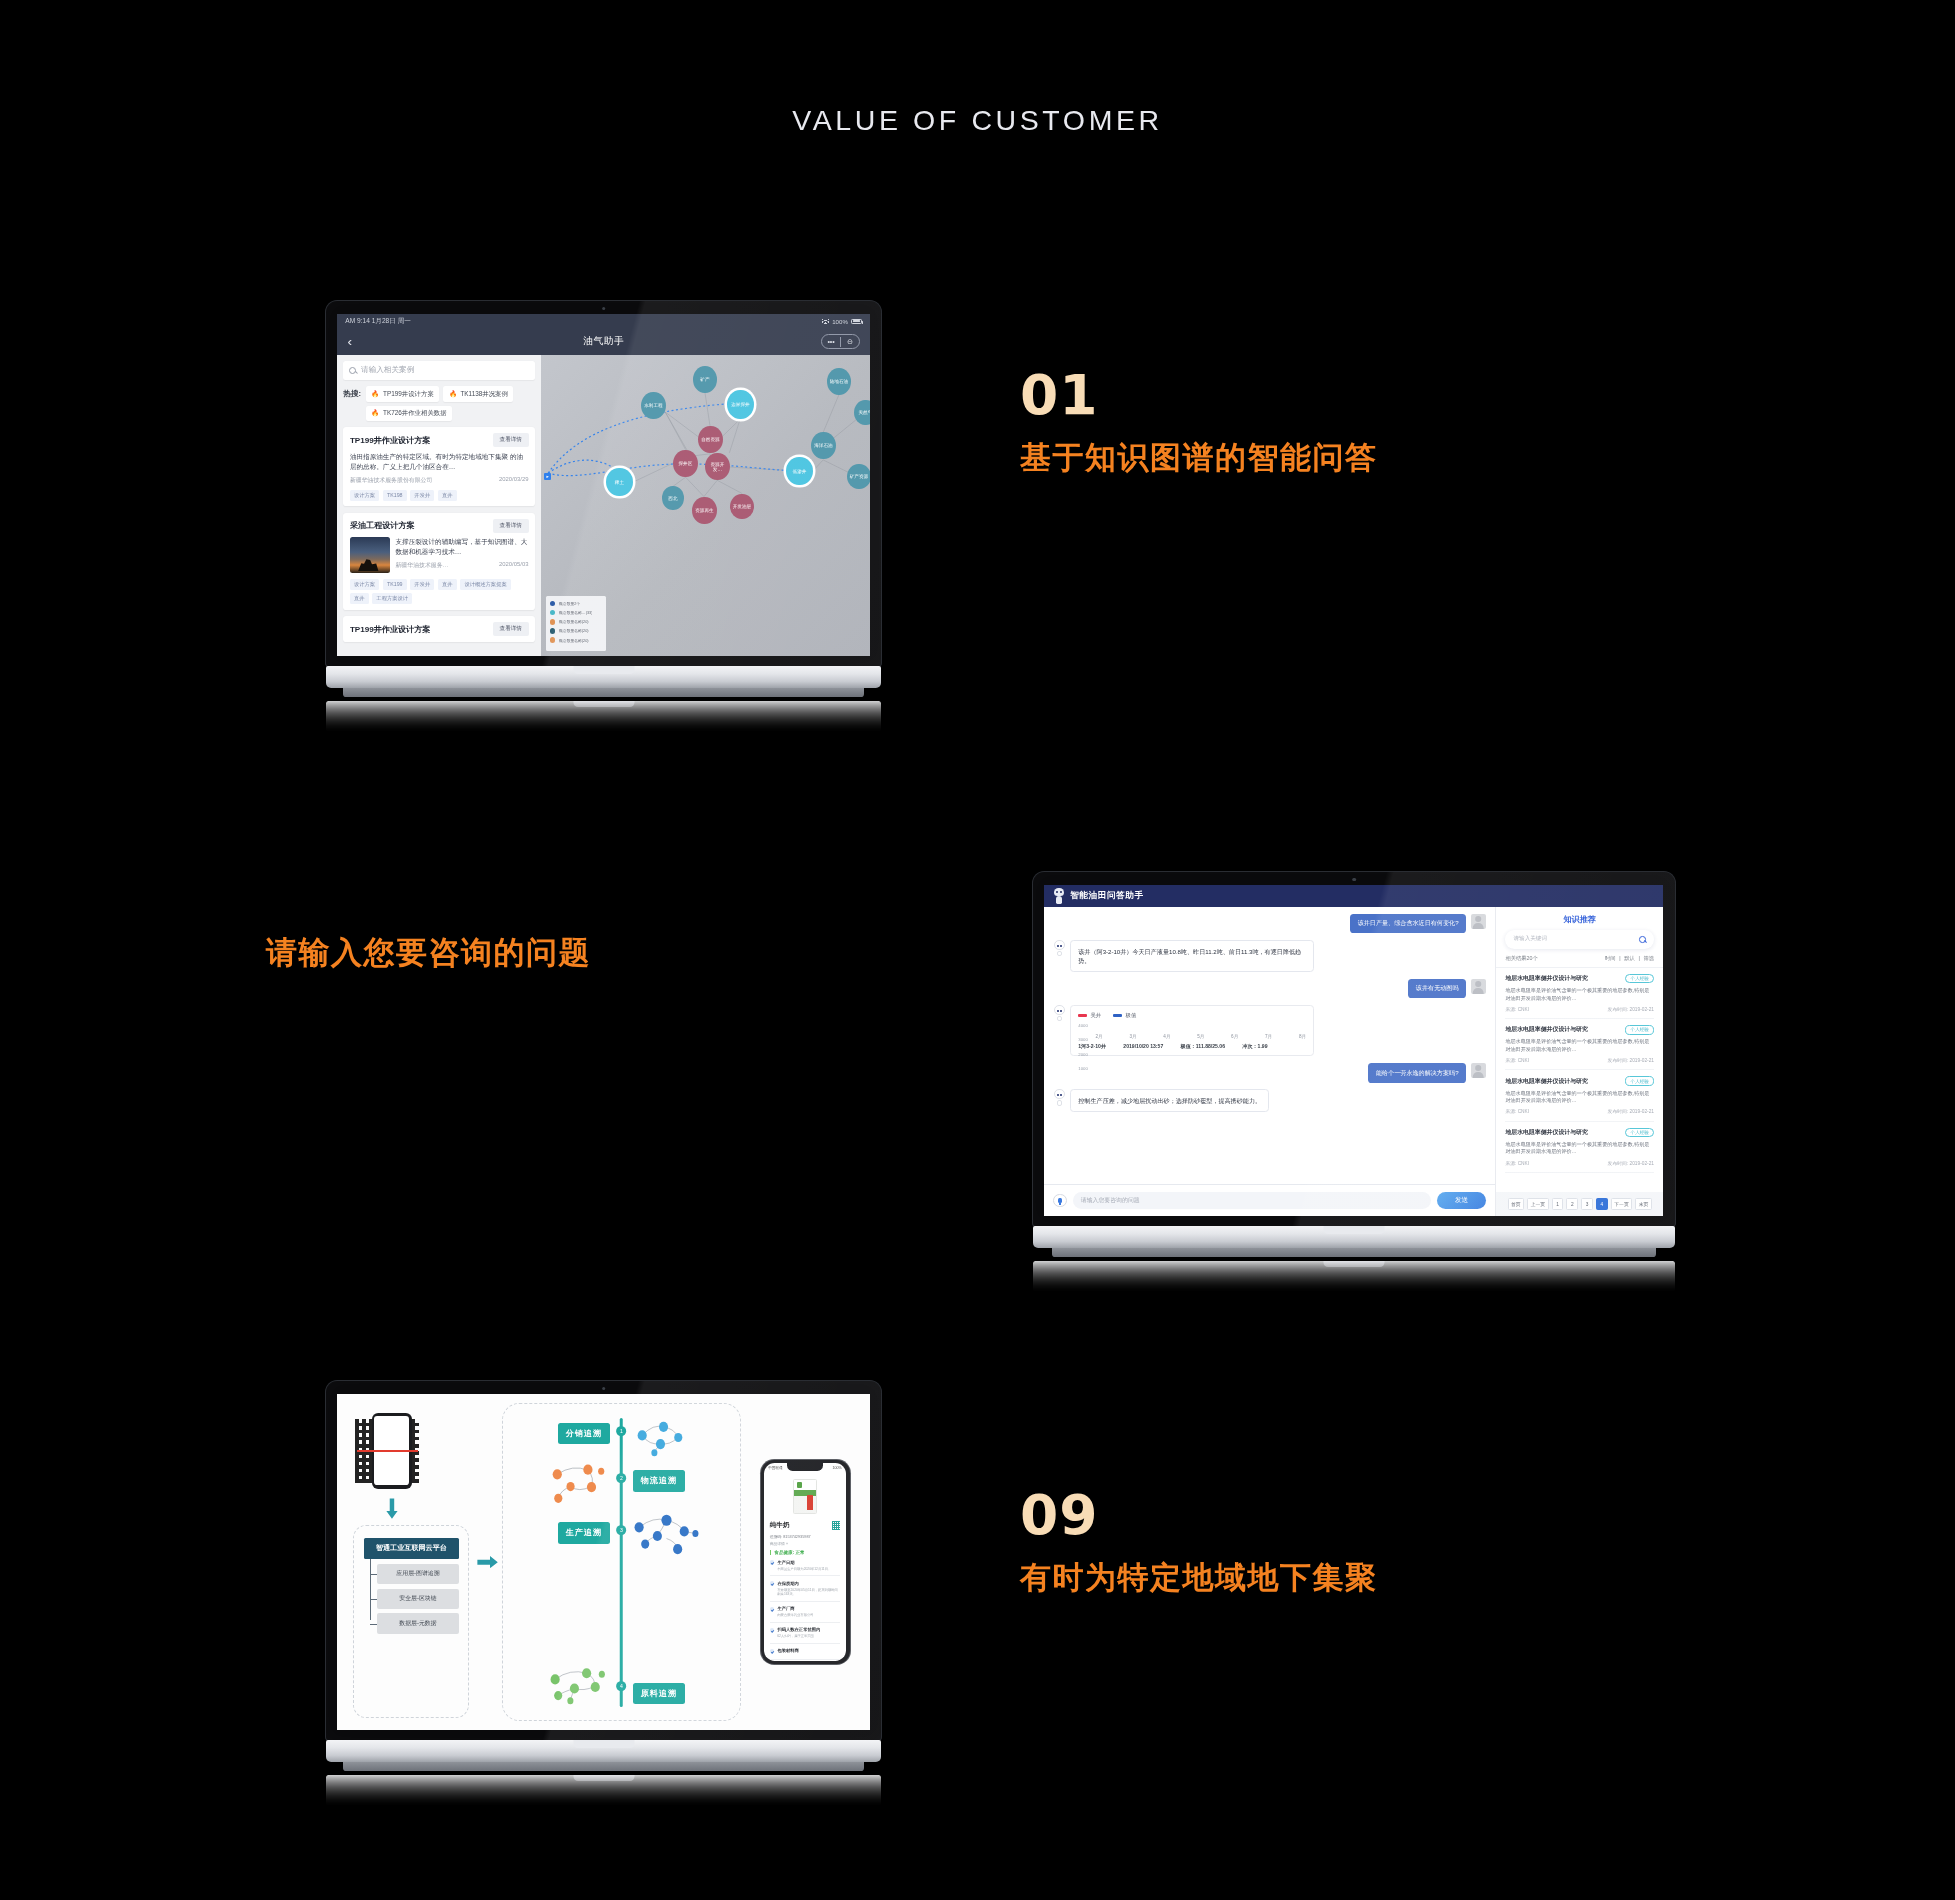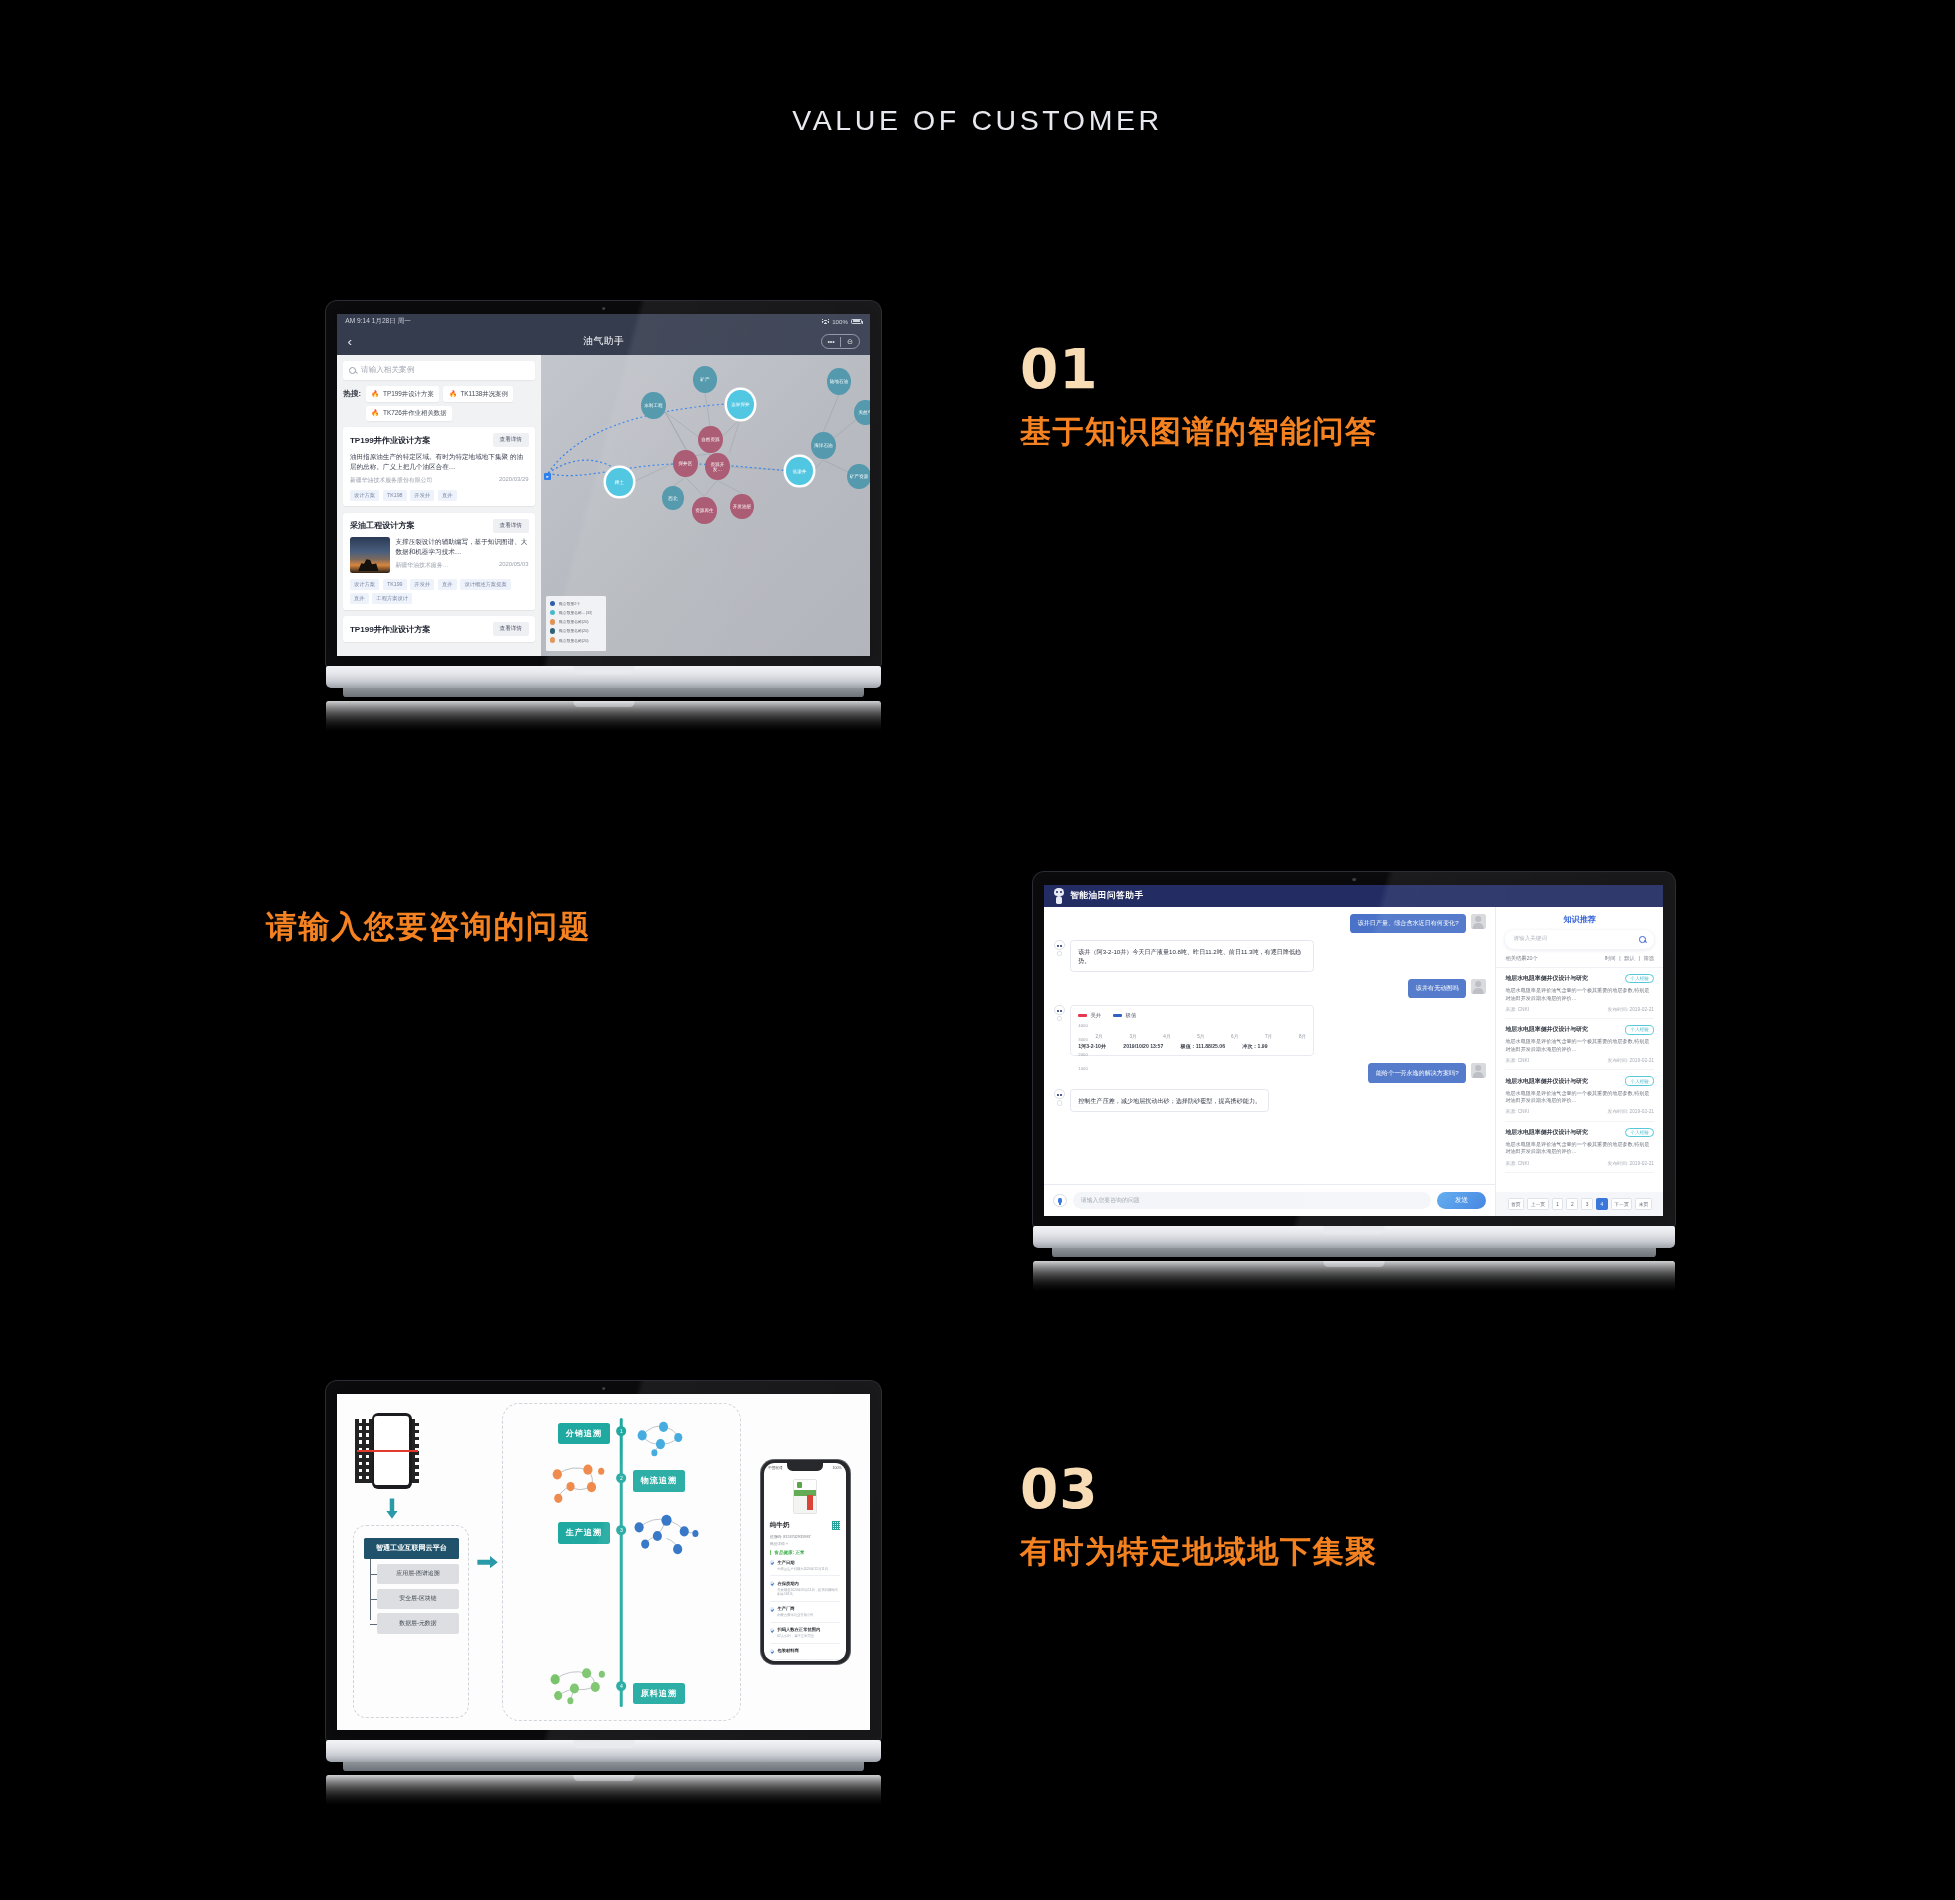--- a/index.html
+++ b/index.html
@@ -11,21 +11,21 @@
   }
 
   
   .page-title{
     position:absolute; top:104px; left:0; width:100%;
     text-align:center; font-size:28.5px; letter-spacing:3.6px;
     color:#e8e9ef; font-weight:400;
   }
 
   
-  .caption{ position:absolute; }
+  .caption{ position:absolute;margin-top:26px; }
   .caption .num{
     font-size:55px; font-weight:700; color:#f8dcb6;
     line-height:1; letter-spacing:1px; font-family:"DejaVu Sans",sans-serif;
   }
   .caption .sub{
     margin-top:17.3px; font-size:31px; font-weight:700;
     color:#f58220; letter-spacing:1.5px; line-height:1.15;
   }
   #cap1{ left:1020px; top:342px; }
   #cap2{ left:266px; top:892px; }
@@ -360,21 +360,21 @@
 <div class="page-title">VALUE OF CUSTOMER</div>
 
 <div class="caption" id="cap1">
   <div class="num">01</div>
   <div class="sub">基于知识图谱的智能问答</div>
 </div>
 <div class="caption" id="cap2">
   <div class="sub">请输入您要咨询的问题</div>
 </div>
 <div class="caption" id="cap3">
-  <div class="num">03</div>
+  <div class="num">09</div>
   <div class="sub">有时为特定地域地下集聚</div>
 </div>
 
 <div class="laptop" id="laptop1">
   <div class="lid">
     <div class="cam"></div>
     <div class="screen" id="l1-screen">
 
       <div class="l1-statusbar">
         <span>AM 9:14  1月28日 周一</span>

